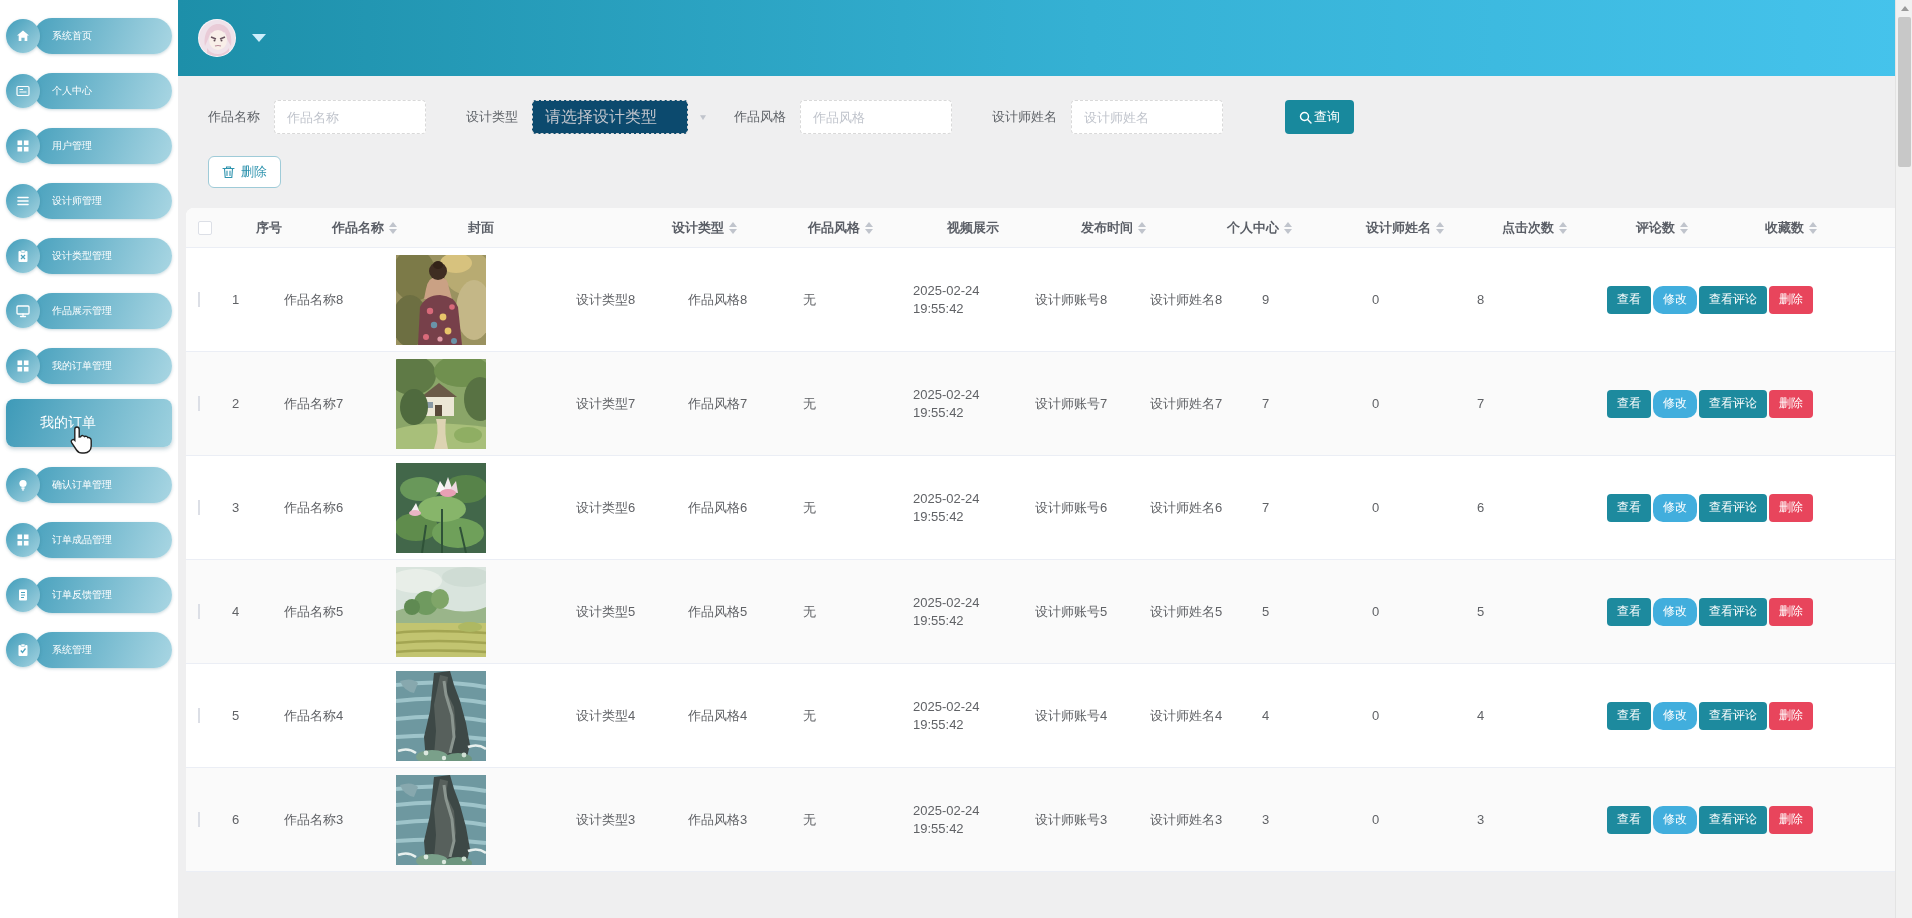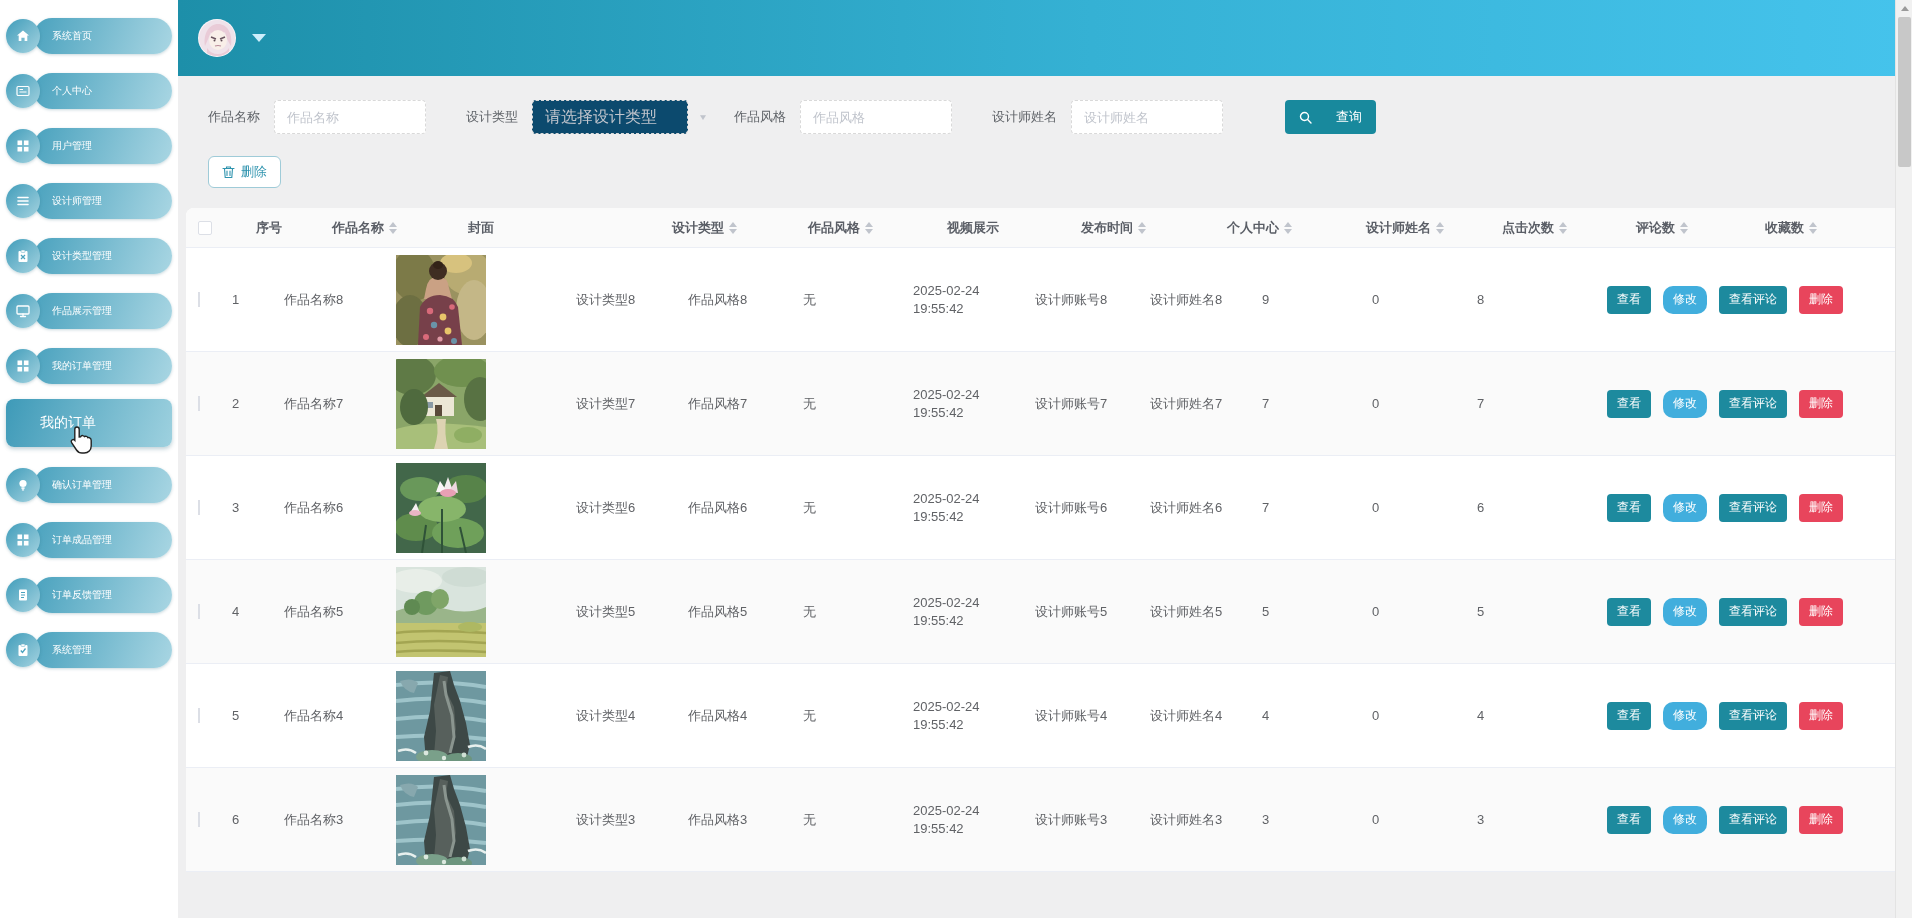--- a/index.html
+++ b/index.html
@@ -45,41 +45,41 @@
   .filter-row { display:flex; align-items:center; margin-left:22px; }
   .f-label { font-size:13px; color:#5f6368; margin-right:14px; white-space:nowrap; }
   .f-input { width:152px; height:34px; background:#fff; border:1px dashed #d9d9d9; border-radius:4px;
     padding:0 12px; font-size:13px; color:#333; font-family:inherit; margin-right:40px; }
   .f-input::placeholder { color:#c0c4cc; }
   .f-select-wrap { display:flex; align-items:center; margin-right:28px; }
   .f-select { width:156px; height:34px; background:#0c4a6e; border:1px dashed #d9d9d9; border-radius:4px;
     padding:0 12px; font-size:16px; color:#c0c4cc; display:flex; align-items:center; cursor:pointer; }
   .f-chevron { color:#c0c4cc; font-size:12px; margin-left:12px; transform:scaleY(.8); }
   .btn-query { height:34px; padding:0 14px; background:#18899d; color:#fff; border:none; border-radius:4px;
-    font-size:13px; display:flex; align-items:center; gap:24px; cursor:pointer; margin-left:22px; font-family:inherit; }
+    font-size:13px; display:flex; align-items:center; gap:2px; cursor:pointer; margin-left:22px; font-family:inherit; }
   .toolbar { margin:22px 0 0 22px; }
   .btn-del-outline { height:32px; padding:0 13px; background:#fff; border:1px solid #9fcbd8; border-radius:6px;
     color:#2e93ae; font-size:13px; display:inline-flex; align-items:center; gap:6px; cursor:pointer; font-family:inherit; }
 
   
   .table-card { margin-top:20px; background:#fff; border-radius:8px 8px 0 0; overflow:hidden; }
   .t-row { display:grid; grid-template-columns:34px 52px 112px 180px 112px 115px 110px 122px 115px 112px 110px 105px 130px 286px;
     align-items:center; }
   .t-head { height:40px; background:#fafafa; border-bottom:1px solid #ebeef5;gap:24px; }
   .t-head .cell { font-size:13px; color:#5a5e66; font-weight:700; display:flex; align-items:center; }
   .cell { padding-left:12px; font-size:13px; color:#606266; overflow:hidden; }
   .body-row { height:104px; border-bottom:1px solid #ebeef5; background:#fff; }
   .body-row.striped { background:#fafafa; }
   .sorter { display:inline-flex; flex-direction:column; margin-left:5px; gap:2px; }
   .sorter i { width:0; height:0; border-left:4px solid transparent; border-right:4px solid transparent; display:block; }
   .sorter .up { border-bottom:5px solid #c0c4cc; }
   .sorter .dn { border-top:5px solid #c0c4cc; }
   .cbx { width:14px; height:14px; border:1px solid #dcdfe6; border-radius:2px; background:#fff; margin-left:12px; cursor:pointer; }
   .thumb { width:90px; height:90px; display:block; }
-  .ops { display:flex; gap:12px; align-items:flex-end; }
+  .ops { display:flex; gap:2px; align-items:flex-end; }
   .btn-act { height:28px; padding:0 10px; border:none; border-radius:4px; color:#fff; font-size:12px;
     cursor:pointer; font-family:inherit; white-space:nowrap; }
   .act-view,.act-comment { background:#1d8a9e; }
   .act-edit { background:#41aedd;border-radius:10px; }
   .act-delete { background:#e8455c; }
   .time-cell { line-height:18px; padding-right:10px; }
 
   
   .scrollbar { position:absolute; right:0; top:0; width:17px; height:918px; background:#f1f1f1; border-left:1px solid #e3e3e3; }
   .sb-arrow { width:17px; height:17px; display:flex; align-items:center; justify-content:center; background:#f1f1f1; cursor:pointer; }

